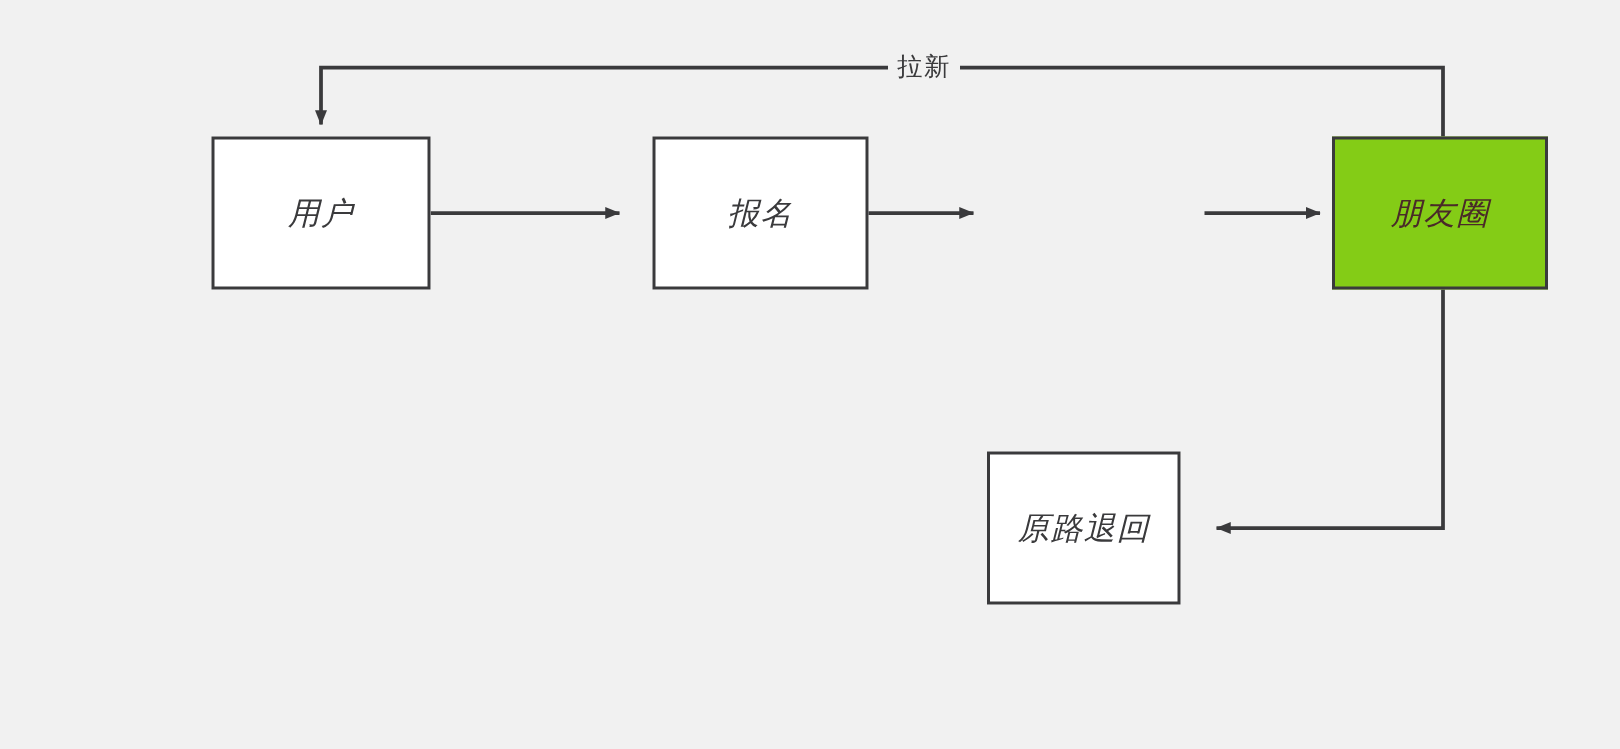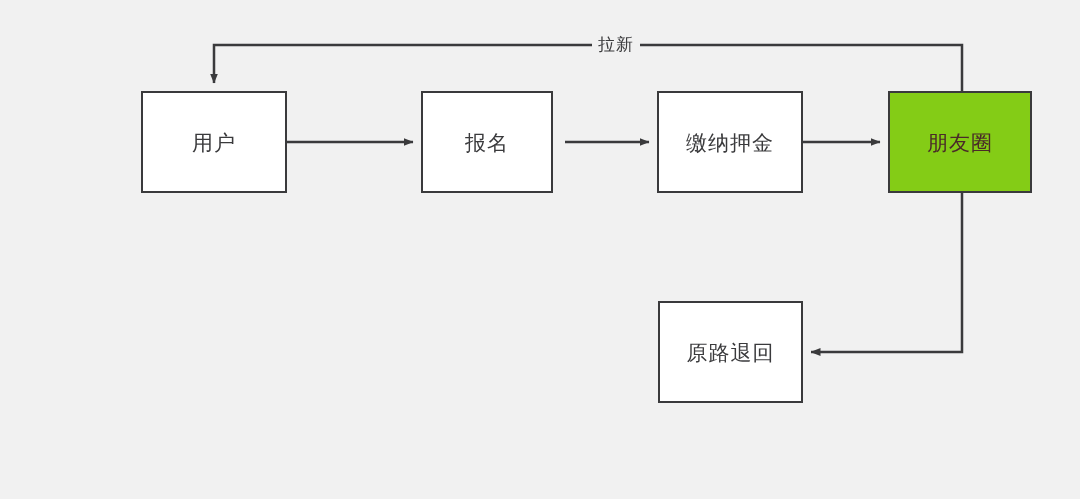--- a/index.html
+++ b/index.html
@@ -36,20 +36,21 @@
     background: #ffffff;
     z-index: 2;
   }
   .node-label {
     font-size: 21px;
     line-height: 1;
     color: #3a3a3c;
     letter-spacing: 1px;
     white-space: nowrap;
     font-family: "Liberation Sans", "DejaVu Sans", sans-serif;
+    font-style: italic;
   }
   .node.accent {
     background: #84cc16;
     border-color: #3a3a3c;
   }
   .node.accent .node-label {
     color: #4a2a28;
   }
   .edge-label {
     position: absolute;
@@ -93,31 +94,28 @@
 
     <g>
       <path d="M962,193 L962,352 L811,352" stroke="#3a3a3c" stroke-width="2.5" fill="none" marker-end="url(#arrowhead)"></path>
     </g>
   </svg>
 
   <div class="node" style="left:141px; top:91px; width:146px; height:102px;">
     <span class="node-label">用户</span>
   </div>
 
-  <div class="node" style="left:421px; top:91px; width:132px; height:102px;">
+  <div class="node" style="left:435px; top:91px; width:144px; height:102px;">
     <span class="node-label">报名</span>
   </div>
 
-  <div class="node" style="left:657px; top:91px; width:146px; height:102px;">
-    <span class="node-label">缴纳押金</span>
-  </div>
 
   <div class="node accent" style="left:888px; top:91px; width:144px; height:102px;">
     <span class="node-label">朋友圈</span>
   </div>
 
-  <div class="node" style="left:658px; top:301px; width:145px; height:102px;">
+  <div class="node" style="left:658px; top:301px; width:129px; height:102px;">
     <span class="node-label">原路退回</span>
   </div>
 
   <div class="edge-label" style="left:592px; top:36px;">拉新</div>
 
 </div>
 
 </body></html>

